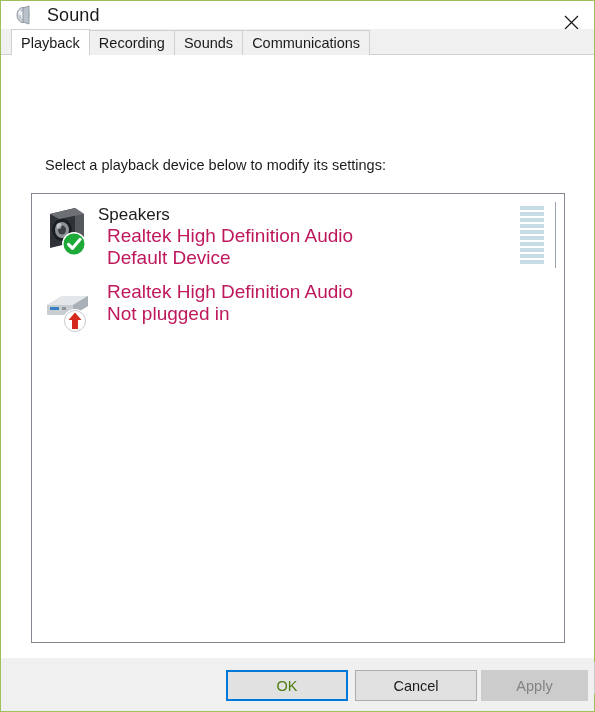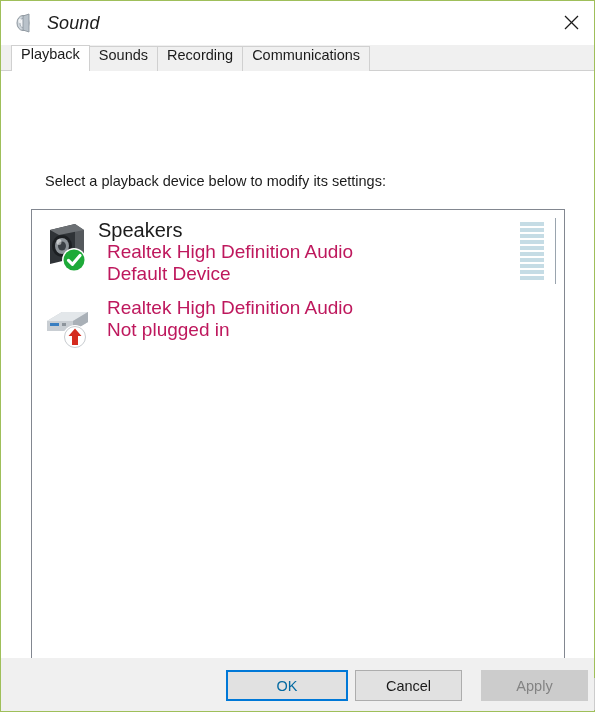--- a/index.html
+++ b/index.html
@@ -22,27 +22,26 @@
     height: 712px;
     box-sizing: border-box;
     border: 1px solid #9fbf5a;
     background: #f0f0f0;
     display: flex;
     flex-direction: column;
   }
 
   
   .titlebar {
-    height: 44px;
+    height: 28px;
     background: #ffffff;
     display: flex;
     align-items: center;
     flex: 0 0 auto;
     position: relative;
-    font-style: italic;
   }
   .title-icon {
     margin-left: 13px;
     width: 22px;
     height: 22px;
     flex: 0 0 auto;
     display: block;
   }
   .title-text {
     margin-left: 11px;
@@ -72,21 +71,21 @@
     box-sizing: border-box;
     display: flex;
     align-items: flex-end;
     background: #f0f0f0;
   }
   .tab {
     height: 25px;
     box-sizing: border-box;
     padding: 0 9px;
     display: flex;
-    align-items: flex-start;
+    align-items: center;
     font-size: 14.5px;
     color: #1b1b1b;
     border: 1px solid #d0d0d0;
     border-bottom: none;
     background: #f0f0f0;
     margin-right: -1px;
     position: relative;
     z-index: 1;
   }
   .tab.selected {
@@ -146,21 +145,21 @@
   }
   .device-icon-wrap svg { display: block; }
   .device-text {
     margin-left: 4px;
     display: flex;
     flex-direction: column;
     justify-content: flex-start;
     padding-top: 2px;
   }
   .device-name {
-    font-size: 20px;
+    font-size: 17px;
     color: #1b1b1b;
     line-height: 21px;
     white-space: nowrap;
   }
   .device-driver, .device-status {
     font-size: 19px;
     color: #be185d;
     line-height: 22px;
     white-space: nowrap;
     margin-left: 9px;
@@ -248,25 +247,25 @@
     display: flex;
     align-items: center;
     justify-content: center;
     user-select: none;
   }
   .fbtn.ok {
     left: 225px;
     width: 122px;
     background: #e1e1e1;
     border: 2px solid #0078d7;
-    color: #0369a1;
+    color: #4d7c0f;
   }
   .fbtn.cancel {
     left: 354px;
-    width: 107px;
+    width: 122px;
     background: #e1e1e1;
     border: 1px solid #adadad;
     color: #1b1b1b;
   }
   .fbtn.apply {
     left: 480px;
     width: 107px;
     background: #cccccc;
     border: 1px solid #cccccc;
     color: #838383;
@@ -293,24 +292,24 @@
         <line x1="14" y1="1" x2="1" y2="14" stroke="#1b1b1b" stroke-width="1.3"></line>
       </svg>
     </div>
   </div>
 
   <div class="tabstrip">
     <div class="tab selected">
       <span>Playback</span>
     </div>
     <div class="tab">
+      <span>Recording</span>
+    </div>
+    <div class="tab">
       <span>Sounds</span>
-    </div>
-    <div class="tab">
-      <span>Recording</span>
     </div>
     <div class="tab">
       <span>Communications</span>
     </div>
   </div>
 
   <div class="tabpage">
 
     <div class="instruction">Select a playback device below to modify its settings:</div>
 

